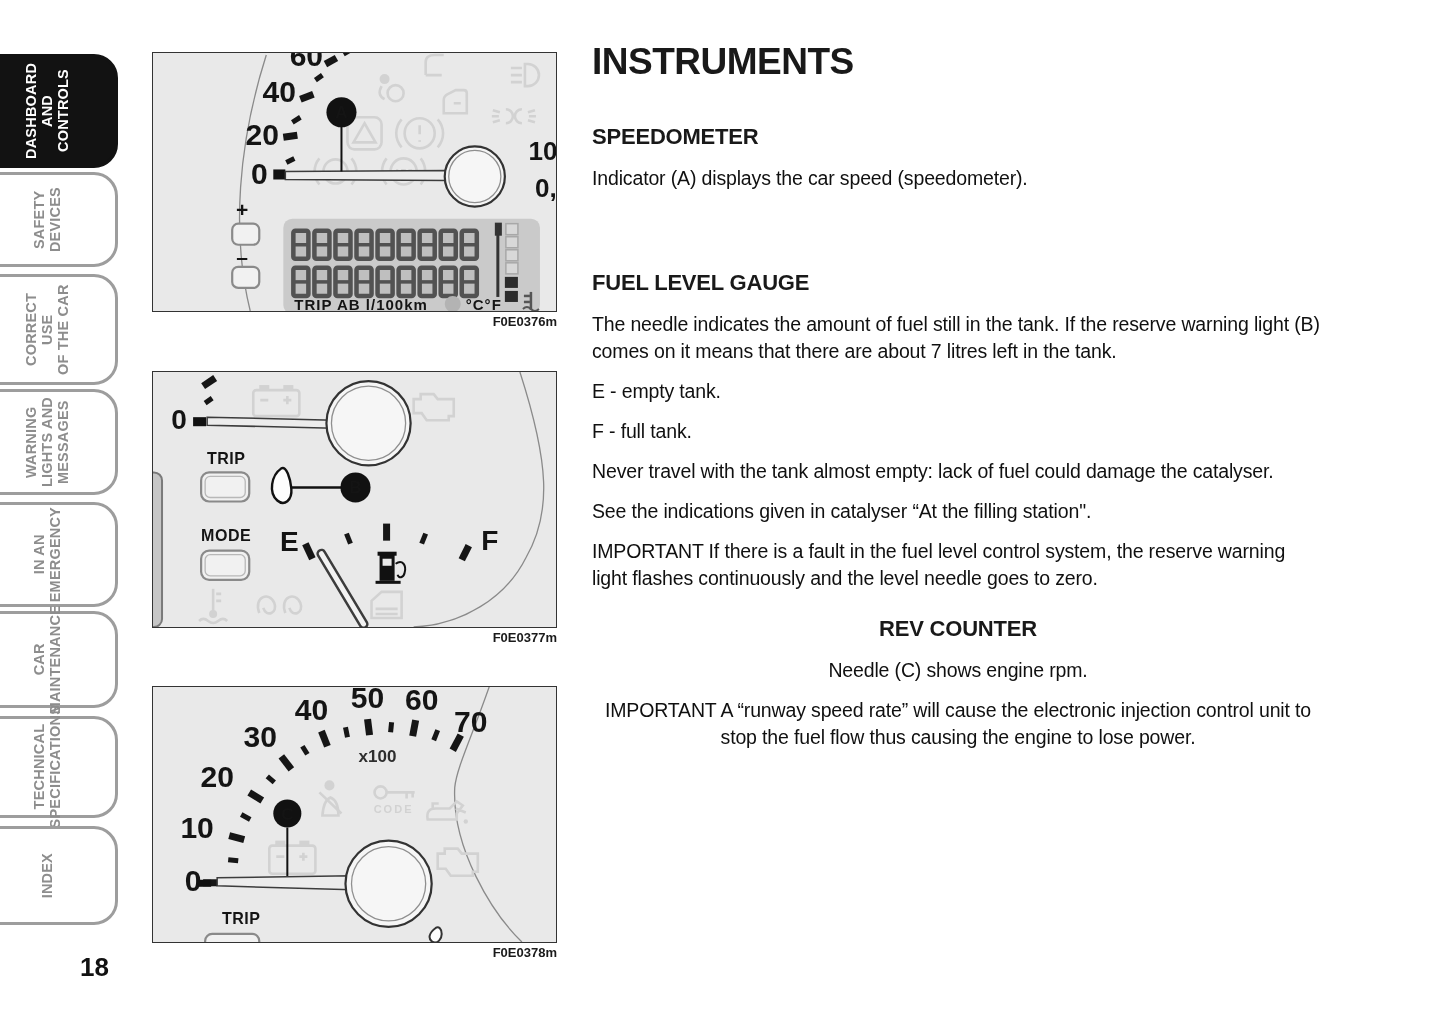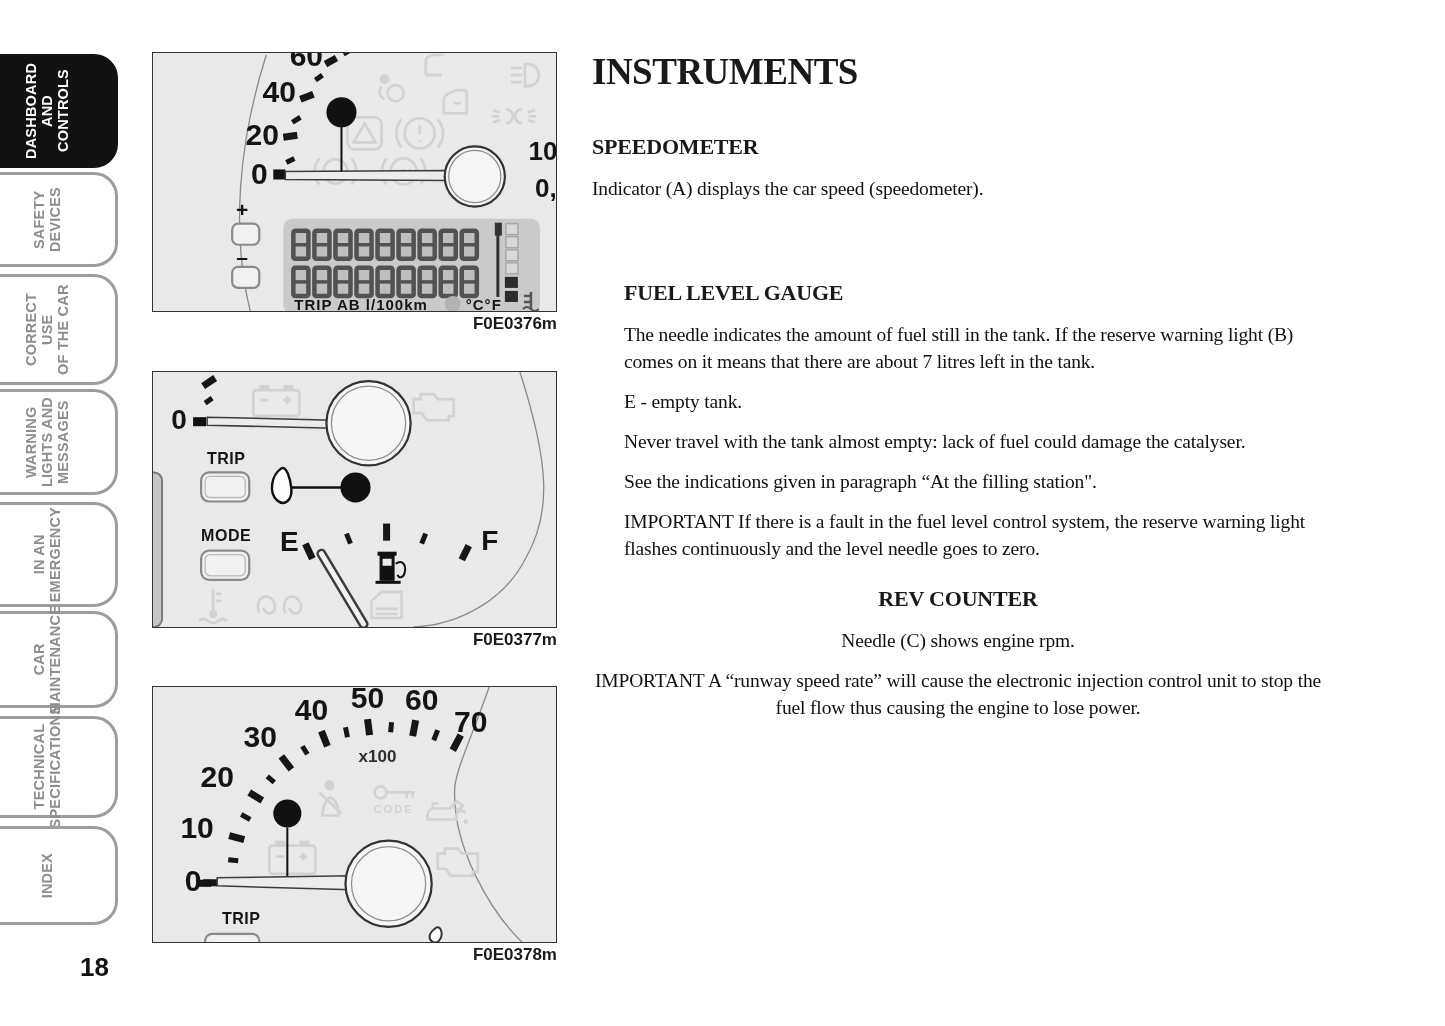--- a/index.html
+++ b/index.html
@@ -16,45 +16,45 @@
        font-size:14.5px;font-weight:700;line-height:16px;color:#8d8d8d;
        letter-spacing:.2px;white-space:pre-line;}
   .tab.active .tab-text{color:#ffffff;}
   .pagenum{position:absolute;left:80px;top:952px;font-size:26px;font-weight:800;color:#111;}
 
   
   .fig{position:absolute;left:152px;width:405px;}
   .panel{position:relative;width:405px;background:#e9e9e9;border:1.5px solid #333;
          box-sizing:border-box;overflow:hidden;}
   .panel svg{display:block;width:100%;height:100%;}
-  .figcap{text-align:right;font-size:17px;font-weight:700;color:#1a1a1a;margin-top:2px;}
+  .figcap{text-align:right;font-size:13px;font-weight:700;color:#1a1a1a;margin-top:2px;}
 
   .fig svg text{font-family:"Liberation Sans",sans-serif;font-weight:700;fill:#141414;}
   .num{font-size:30px;}
   .numS{font-size:26px;}
   .lbl{font-size:16px;letter-spacing:.5px;}
   .ptr{font-size:17px;fill:#ffffff;}
   .tickM{stroke:#161616;stroke-width:7;}
   .tickm{stroke:#161616;stroke-width:5;}
   .faint{stroke:#d2d2d2;stroke-width:2.6;fill:none;}
   .faintF{fill:#d2d2d2;stroke:none;}
   .bez{stroke:#8a8a8a;stroke-width:1.3;fill:none;}
   .btn{fill:#f1f1f1;stroke:#8a8a8a;stroke-width:2.2;}
   .btnIn{fill:none;stroke:#b8b8b8;stroke-width:1.3;}
   .needle{fill:#ececec;stroke:#3c3c3c;stroke-width:1.5;}
   .hub{fill:#f6f6f6;stroke:#333;stroke-width:2.2;}
   .hubIn{fill:none;stroke:#8f8f8f;stroke-width:1.3;}
   .dispTxt{font-size:15px;fill:#b7b7b7;letter-spacing:1px;}
 
   
-  .content{position:absolute;left:592px;top:50px;width:732px;font-family:Liberation Serif, serif;}
+  .content{position:absolute;left:592px;top:41px;width:732px;}
   .content h1{margin:0 0 41px 0;font-size:37px;font-weight:800;letter-spacing:-.5px;color:#191919;}
   .content h2{margin:0 0 15px 0;font-size:22px;font-weight:800;letter-spacing:-.2px;color:#191919;}
   .content p{margin:0 0 13px 0;font-size:19.5px;line-height:27px;letter-spacing:-.15px;}
-  .sec-fuel{margin-top:78px;margin-left:32px;}
+  .sec-fuel{margin-top:78px;}
   .sec-rev{margin-top:24px;text-align:center;}
 </style>
 </head>
 <body>
 
 <nav class="sidebar">
   <div class="tab active" style="top:54px;height:114px">
     <div class="tab-text"><span>DASHBOARD</span>
 <span>AND CONTROLS</span></div>
   </div>
@@ -355,22 +355,23 @@
 
   <section>
     <h2>SPEEDOMETER</h2>
     <p>Indicator (A) displays the car speed (speedometer).</p>
   </section>
 
   <section class="sec-fuel">
     <h2>FUEL LEVEL GAUGE</h2>
     <p>The needle indicates the amount of fuel still in the tank. If the reserve warning light (B) comes on it means that there are about 7 litres left in the tank.</p>
     <p>E - empty tank.</p>
+    <p>F - full tank.</p>
     <p>Never travel with the tank almost empty: lack of fuel could damage the catalyser.</p>
-    <p>See the indications given in paragraph “At the filling station".</p>
+    <p>See the indications given in catalyser “At the filling station".</p>
     <p>IMPORTANT If there is a fault in the fuel level control system, the reserve warning light flashes continuously and the level needle goes to zero.</p>
   </section>
 
   <section class="sec-rev">
     <h2>REV COUNTER</h2>
     <p>Needle (C) shows engine rpm.</p>
     <p>IMPORTANT A “runway speed rate” will cause the electronic injection control unit to stop the fuel flow thus causing the engine to lose power.</p>
   </section>
 </main>
 

